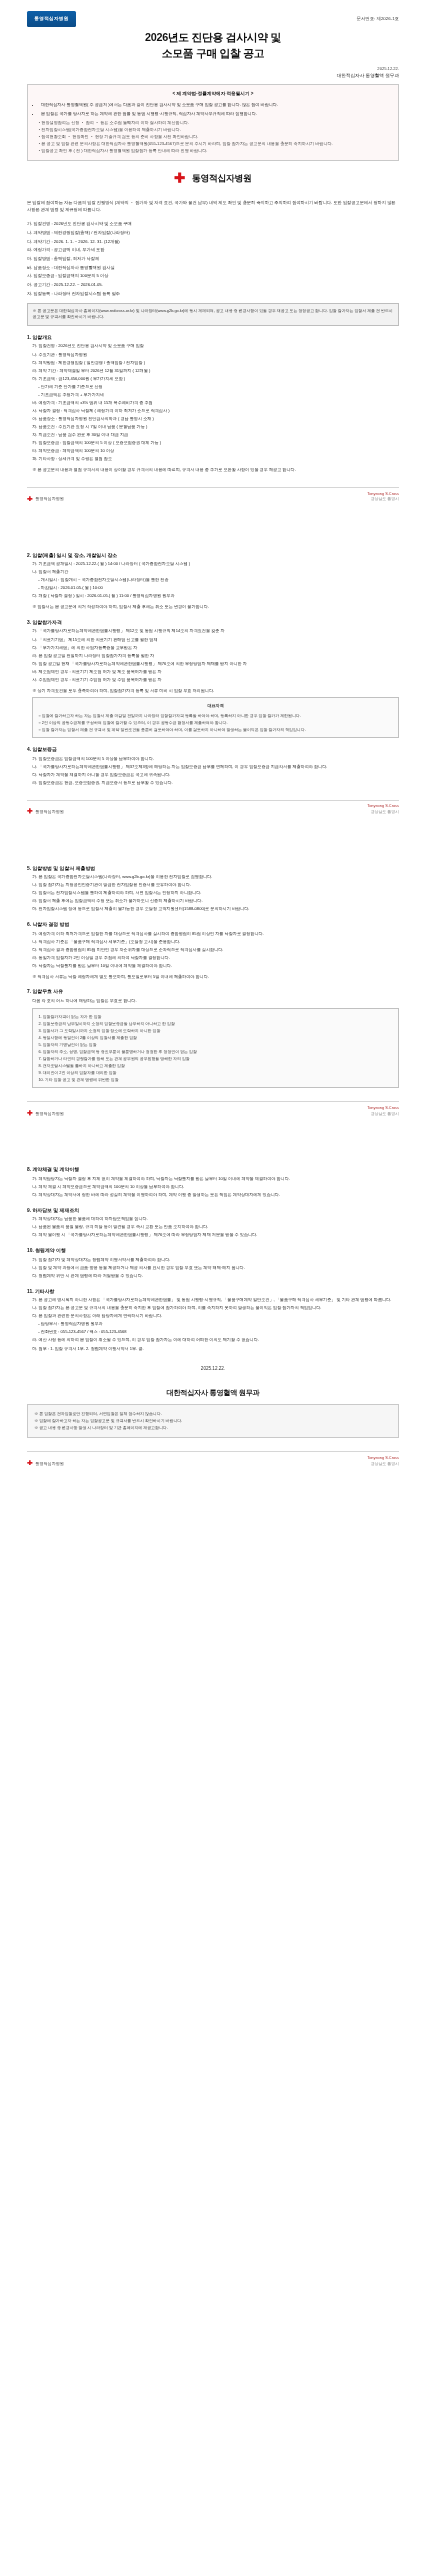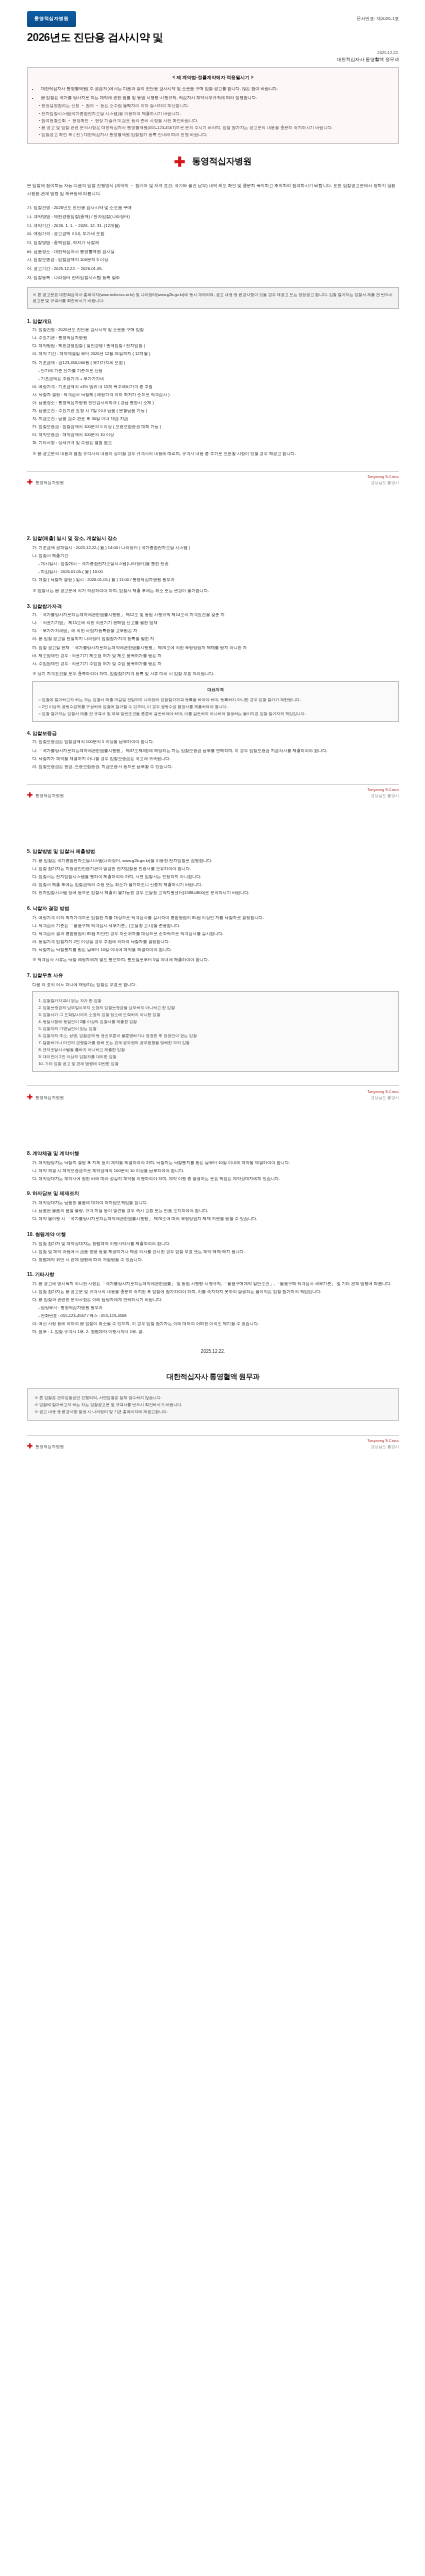--- a/index.html
+++ b/index.html
@@ -28,20 +28,21 @@
     font-weight:bold;
   }
   .doc-no{
     text-align:right;
     font-size:4.4px;
     color:#333;
     margin-top:-11.3px;
     margin-bottom:8.2px;
   }
   .title-wrap{
+    text-align:center;
     margin:7.2px 0 2.1px 0;
   }
   .title-wrap .t1{
     font-size:10.8px;
     font-weight:bold;
     letter-spacing:-0.3px;
     color:#111;
     line-height:1.5;
   }
   .date-right{
@@ -212,20 +213,21 @@
 </head>
 <body>
 
 <div class="page">
 
   <div class="top-logo">통영적십자병원</div>
   <div class="doc-no">문서번호: 제2026-1호</div>
 
   <div class="title-wrap">
     <div class="t1">2026년도 진단용 검사시약 및</div>
+    <div class="t1">소모품 구매 입찰 공고</div>
   </div>
 
   <div class="date-right">2025.12.22.</div>
   <div class="dept-right">대한적십자사 통영혈액 원무과</div>
 
   <div class="notice-box">
     <div class="nb-title">&lt; 제 계약법·정률계약에자 적용될시기 &gt;</div>
     <ul>
       <li>대한적십자사 통영혈액원( 주 공급처 )에서는 다음과 같이 진단용 검사시약 및 소모품 구매 입찰 공고를 합니다. 많은 참여 바랍니다.</li>
       <li>본 입찰은 국가를 당사자로 하는 계약에 관한 법률 및 동법 시행령·시행규칙, 적십자사 계약사무규칙에 따라 집행합니다.</li>

